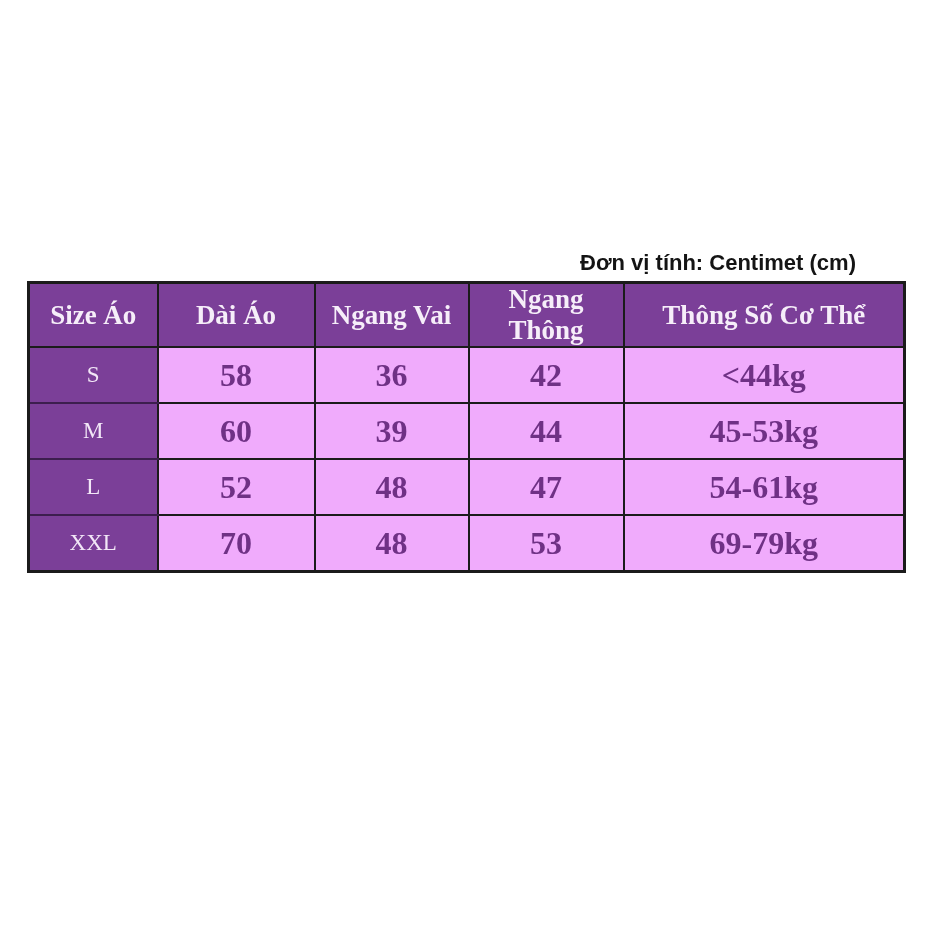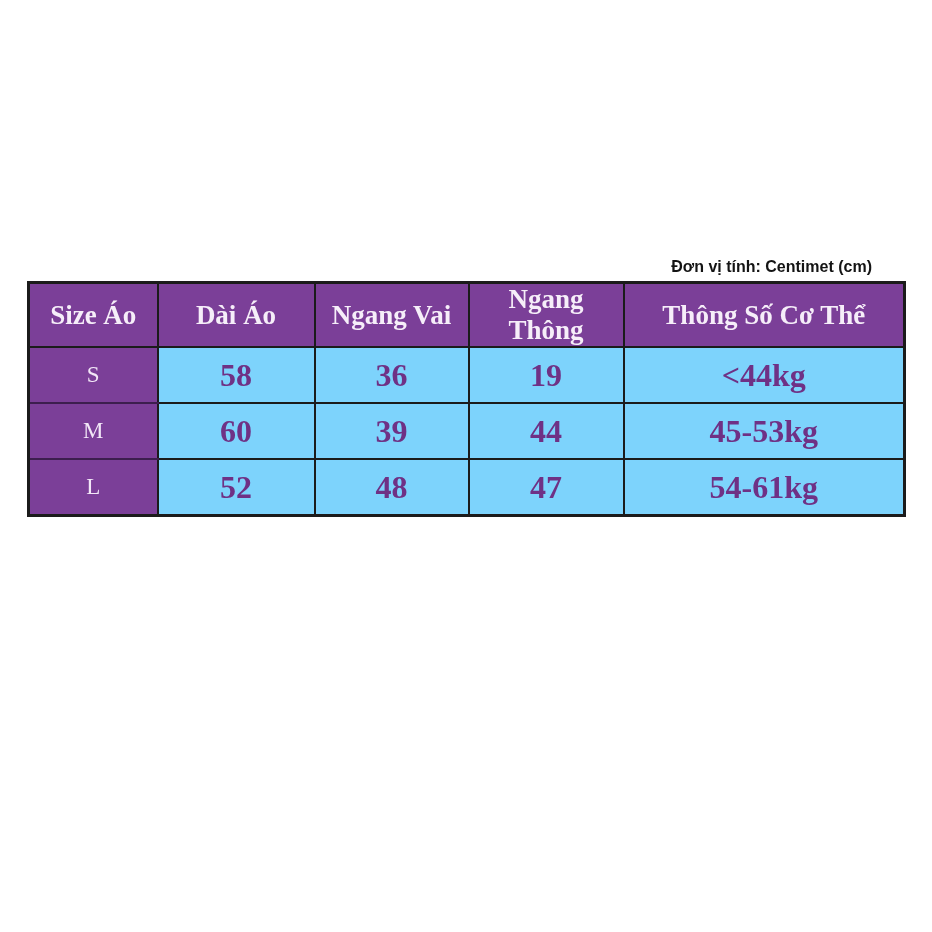--- a/index.html
+++ b/index.html
@@ -11,27 +11,26 @@
     position: relative;
     width: 932px;
     height: 932px;
     background: #ffffff;
     overflow: hidden;
     font-family: "Liberation Serif", serif;
   }
   .unit-note {
     position: absolute;
     top: 250px;
-    right: 60px;
+    right: 76px;
     font-family: "Liberation Sans", sans-serif;
-    font-size: 16px;
+    font-size: 22px;
     font-weight: 600;
     color: #141414;
     letter-spacing: 0px;
-    margin-top: 8px;
   }
   table.size-chart {
     position: absolute;
     left: 27px;
     top: 281px;
     width: 876px;
     border-collapse: collapse;
     table-layout: fixed;
     border: 3px solid #1b1b1b;
   }
@@ -45,21 +44,21 @@
   }
   table.size-chart th {
     height: 52px;
     background: #7b3f98;
     color: #f6eef9;
     font-size: 27px;
     font-weight: bold;
   }
   table.size-chart td {
     height: 54px;
-    background: #7dd3fc;
+    background: #f0abfc;
   }
   td.size-cell {
     background: #7b3f98 !important;
     color: #f2e7f7;
     font-size: 23px;
     font-weight: normal;
     border-top-color: #3c1e4e !important;
     border-bottom-color: #3c1e4e !important;
   }
   td.value-cell {
@@ -90,33 +89,40 @@
         <th>Ngang Vai</th>
         <th>Ngang Thông</th>
         <th>Thông Số Cơ Thể</th>
       </tr>
     </thead>
     <tbody>
       <tr>
         <td class="size-cell">S</td>
         <td class="value-cell">58</td>
         <td class="value-cell">36</td>
-        <td class="value-cell">19</td>
+        <td class="value-cell">42</td>
         <td class="value-cell">&lt;44kg</td>
       </tr>
       <tr>
         <td class="size-cell">M</td>
         <td class="value-cell">60</td>
         <td class="value-cell">39</td>
         <td class="value-cell">44</td>
         <td class="value-cell">45-53kg</td>
       </tr>
       <tr>
         <td class="size-cell">L</td>
         <td class="value-cell">52</td>
         <td class="value-cell">48</td>
         <td class="value-cell">47</td>
         <td class="value-cell">54-61kg</td>
       </tr>
+      <tr>
+        <td class="size-cell">XXL</td>
+        <td class="value-cell">70</td>
+        <td class="value-cell">48</td>
+        <td class="value-cell">53</td>
+        <td class="value-cell">69-79kg</td>
+      </tr>
     </tbody>
   </table>
 
 </div>
 
 </body></html>

